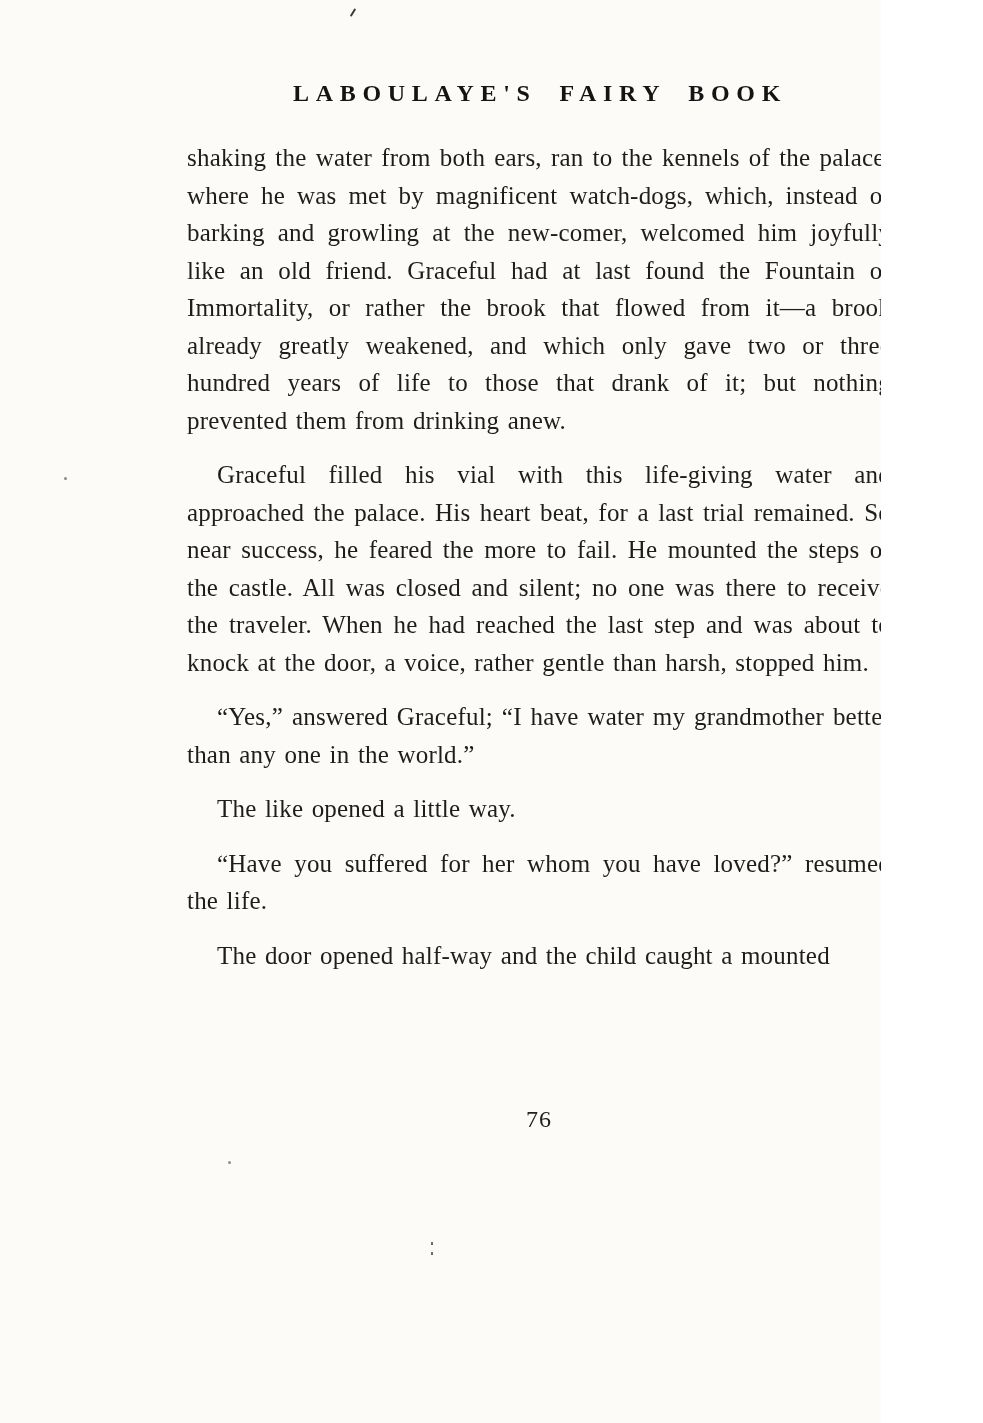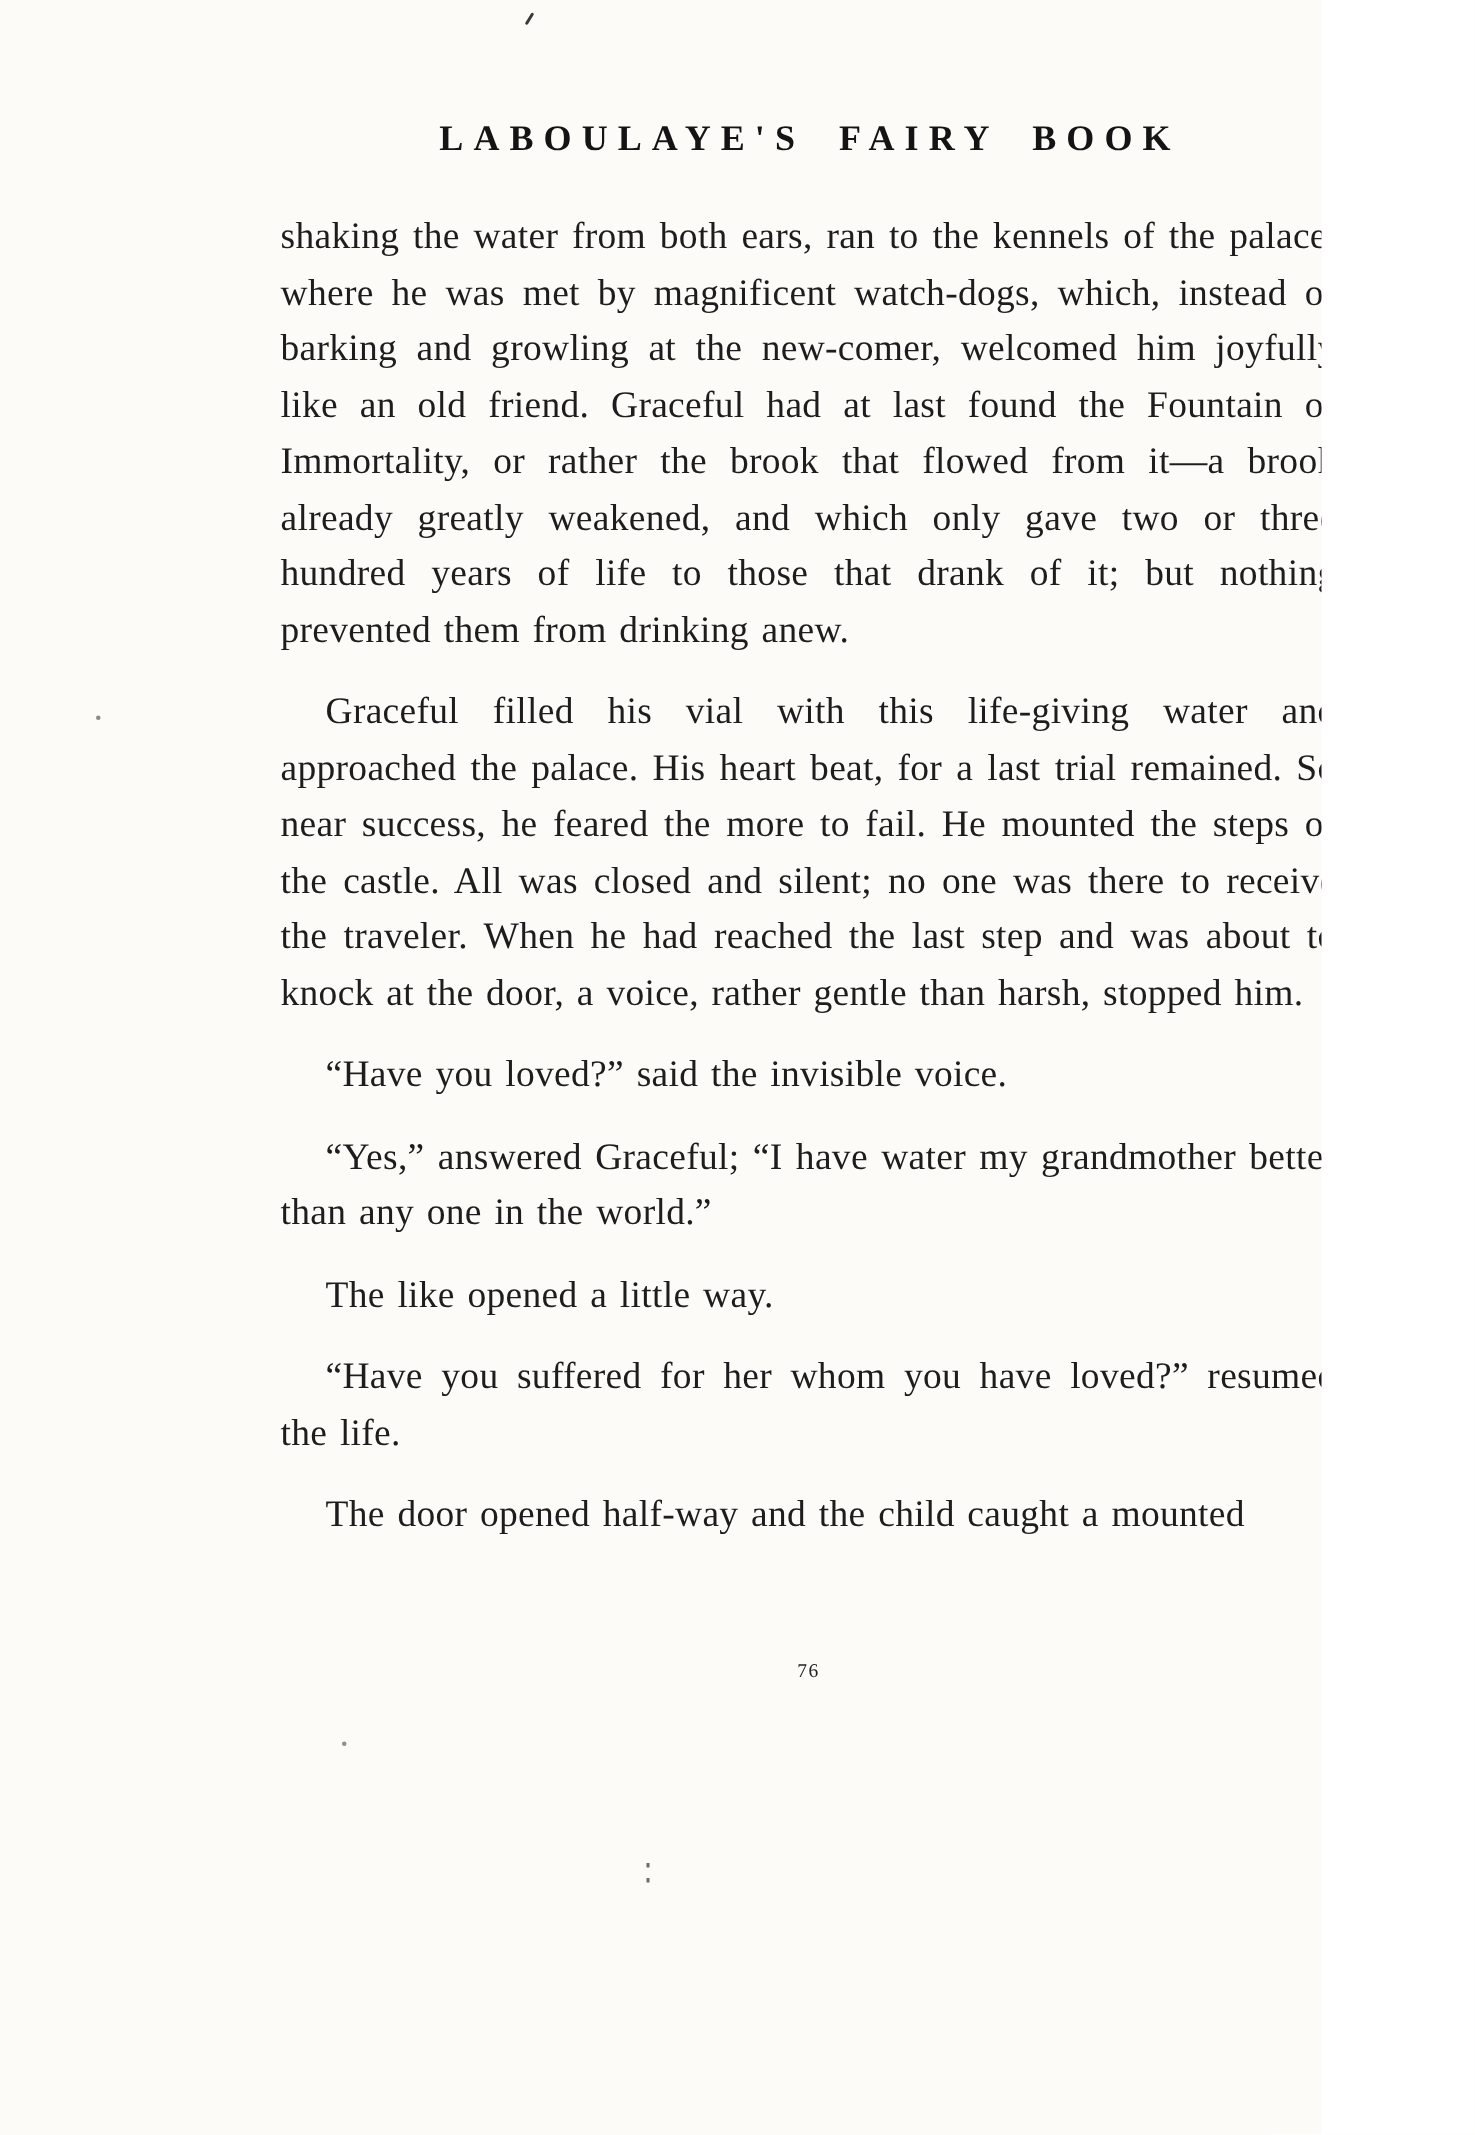--- a/index.html
+++ b/index.html
@@ -46,21 +46,21 @@
   }
   .text-block p.indent {
     text-indent: 30px;
   }
   .page-number {
     position: absolute;
     top: 1106px;
     left: 170px;
     width: 738px;
     text-align: center;
-    font-size: 13px;
+    font-size: 24px;
     letter-spacing: 1px;
     color: #222;
   }
   
   .artifact-line-top {
     position: absolute;
     left: 969px;
     top: 88px;
     width: 4px;
     height: 118px;
@@ -125,21 +125,20 @@
 
 <div class="page">
 
   <div class="speck-top-tick"></div>
 
   <h1 class="header">LABOULAYE'S FAIRY BOOK</h1>
 
   <div class="text-block">
     <p>shaking the water from both ears, ran to the kennels of the palace, where he was met by magnificent watch-dogs, which, instead of barking and growling at the new-comer, welcomed him joyfully like an old friend.  Graceful had at last found the Fountain of Immortality, or rather the brook that flowed from it—a brook already greatly weakened, and which only gave two or three hundred years of life to those that drank of it;  but nothing prevented them from drinking anew.</p>
     <p class="indent">Graceful filled his vial with this life-giving water and approached the palace.  His heart beat, for a last trial remained.  So near success, he feared the more to fail. He mounted the steps of the castle.  All was closed and silent;  no one was there to receive the traveler.  When he had reached the last step and was about to knock at the door, a voice, rather gentle than harsh, stopped him.</p>
-    <p class="indent">“Have you loved?” said the invisible voice.</p>
     <p class="indent">“Yes,” answered Graceful;  “I have water my grandmother better than any one in the world.”</p>
     <p class="indent">The like opened a little way.</p>
     <p class="indent">“Have you suffered for her whom you have loved?” resumed the life.</p>
     <p class="indent">The door opened half-way and the child caught a mounted</p>
   </div>
 
   <div class="page-number">76</div>
 
   <div class="artifact-line-top"></div>
   <div class="artifact-line-bottom"></div>

